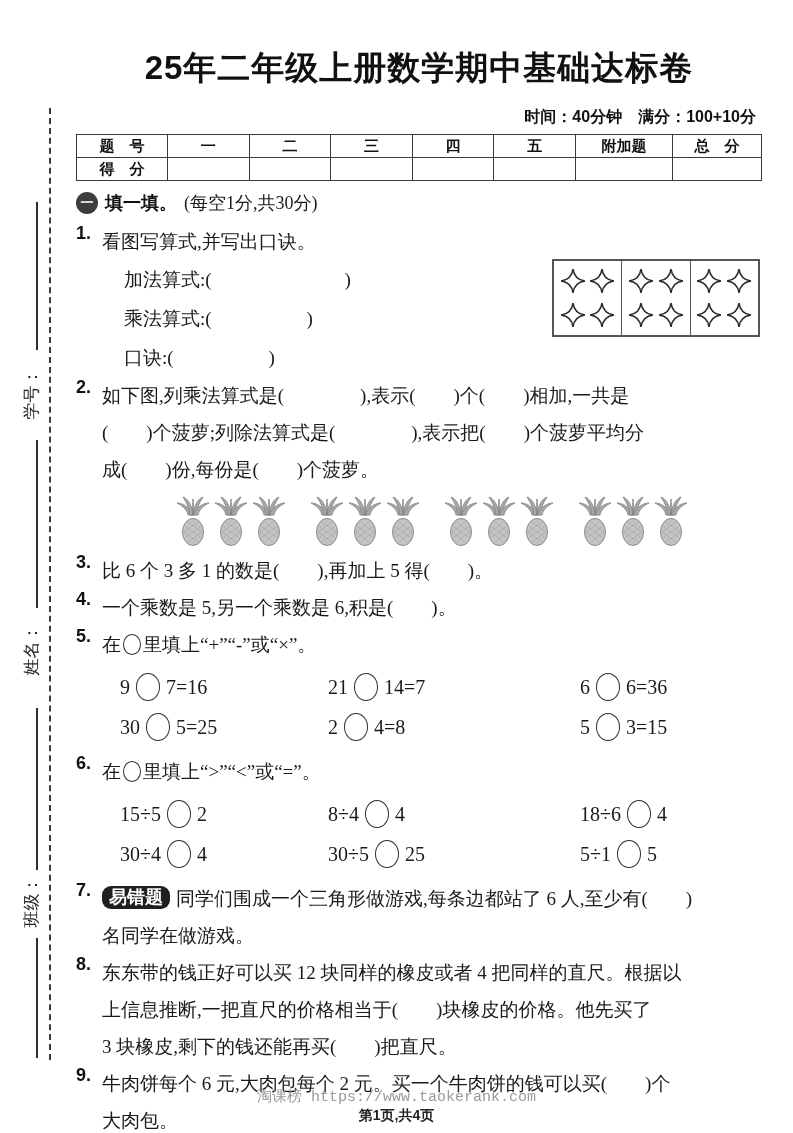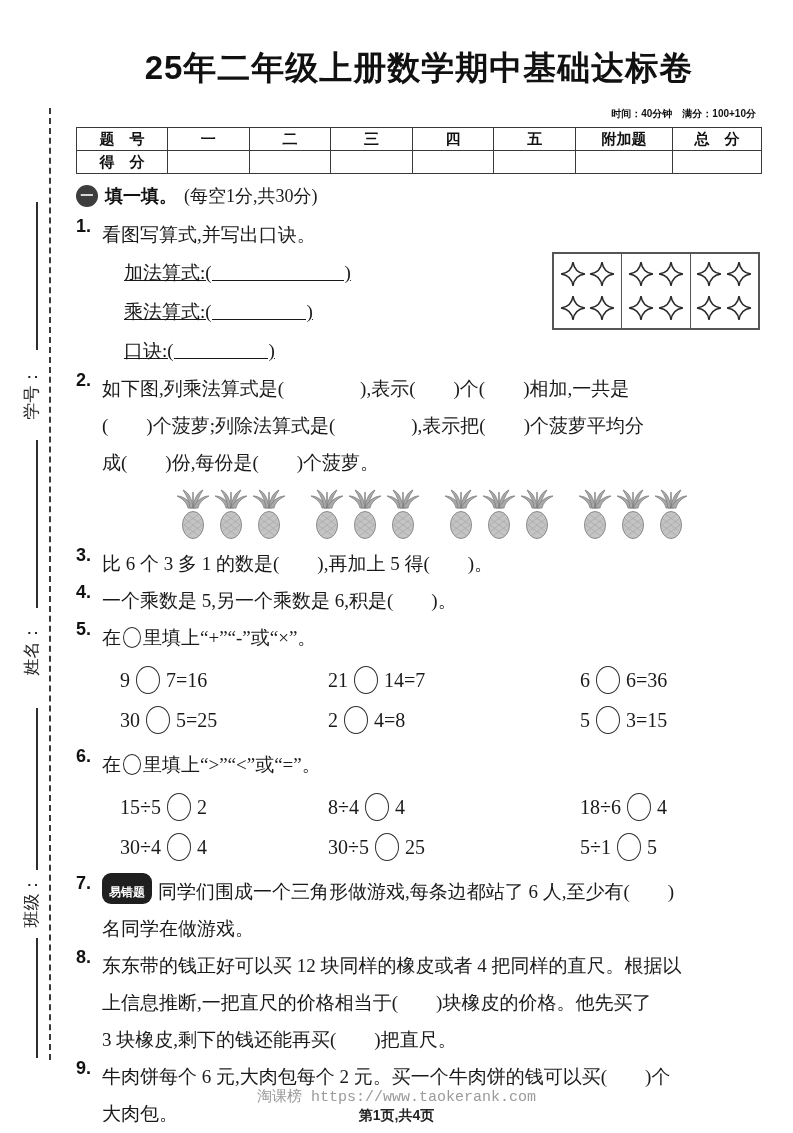--- a/index.html
+++ b/index.html
@@ -29,21 +29,21 @@
 
   
   .content{position:absolute;left:76px;top:16px;width:686px;}
   .title{
     margin:30px 0 0 0;text-align:center;font-size:33px;font-weight:700;
     font-family:"Liberation Sans","DejaVu Sans",sans-serif;letter-spacing:1px;color:#111;
   }
   .meta{
     margin-top:16px;text-align:right;padding-right:6px;
     font-family:"Liberation Sans","DejaVu Sans",sans-serif;
-    font-weight:700;font-size:10px;color:#111;
+    font-weight:700;font-size:16px;color:#111;
   }
   table.score{
     margin-top:6px;width:100%;border-collapse:collapse;
     font-family:"Liberation Sans","DejaVu Sans",sans-serif;font-size:15px;border-radius:8px;
   }
   table.score td{
     border:1.5px solid #3a3a3a;height:22px;text-align:center;padding:0 2px;
   }
   td.bold{font-weight:700;color:#111;}
 
@@ -59,21 +59,21 @@
     font-weight:700;font-size:18px;color:#111;
   }
   .sec-note{font-size:18px;color:#1a1a1a;}
 
   .q{position:relative;padding-left:26px;font-size:19px;}
   .qno{
     position:absolute;left:0;top:0;font-weight:700;
     font-family:"Liberation Sans","DejaVu Sans",sans-serif;font-size:18px;color:#111;
   }
   .q-line{line-height:37px;}
-  .sub{padding-left:22px;line-height:39px;text-decoration:underline;}
+  .sub{padding-left:22px;line-height:39px;}
 
   
   .q1{margin-top:8px;}
   .star-box{
     position:absolute;right:2px;top:36px;width:204px;height:74px;
     border:2px solid #555;display:flex;background:#fff;
   }
   .star-cell{
     flex:1;border-right:1.5px solid #555;display:grid;
     grid-template-columns:1fr 1fr;align-items:center;justify-items:center;
@@ -98,21 +98,21 @@
     width:22px;height:26px;border:1.7px solid #2f2f2f;border-radius:50%;
     display:inline-block;margin:0 6px;background:#fff;flex:0 0 22px;
   }
   .circ-sm{
     width:16px;height:19px;border:1.5px solid #2f2f2f;border-radius:50%;
     display:inline-block;margin:0 2px;vertical-align:-4px;background:#fff;
   }
 
   .badge{
     display:inline-block;background:#1f1f1f;color:#fff;border-radius:9px;
-    padding:8px 7px 1px 7px;font-size:12px;font-weight:700;line-height:22px;
+    padding:0px 7px 1px 7px;font-size:18px;font-weight:700;line-height:22px;
     font-family:"Liberation Sans","DejaVu Sans",sans-serif;margin-right:6px;
     vertical-align:2px;
   }
 
   .footer{position:absolute;left:0;right:0;bottom:8px;text-align:center;}
   .footer-site{
     font-family:Liberation Mono, monospace;
     font-size:15px;color:#9a9a9a;text-decoration:none;display:block;
   }
   .footer-page{

